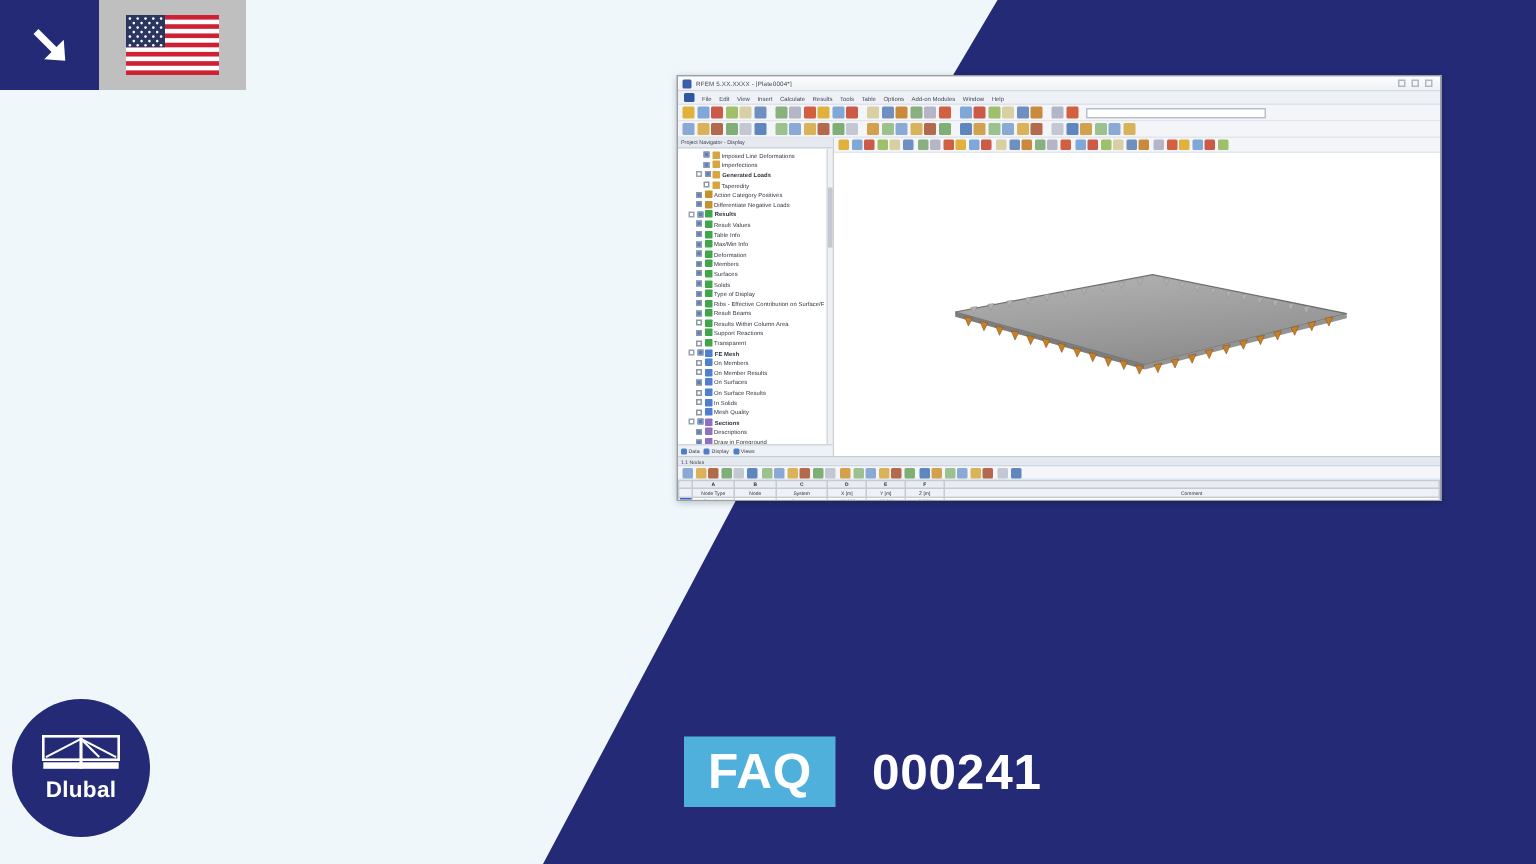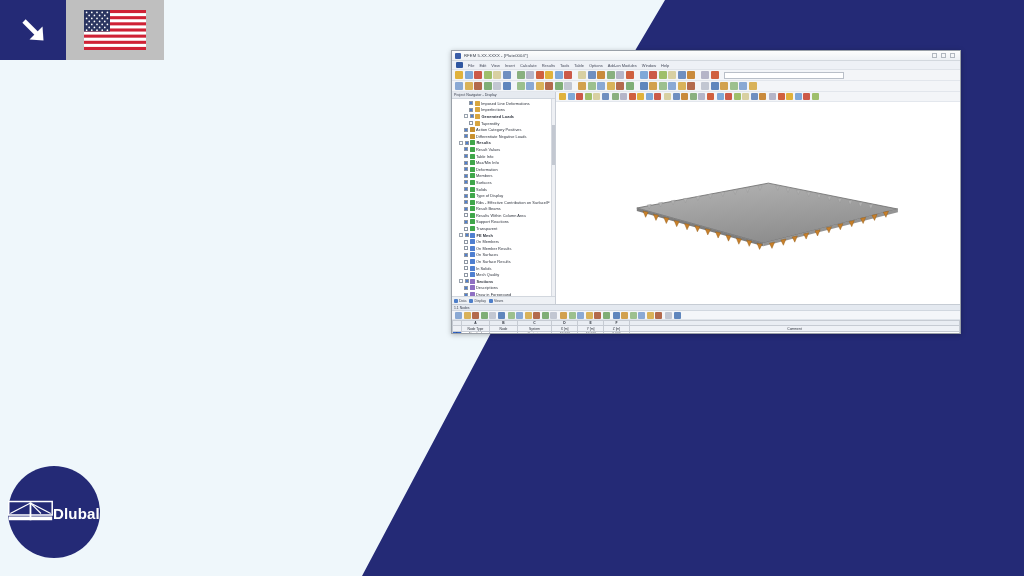--- a/index.html
+++ b/index.html
@@ -58,21 +58,21 @@
   }
 
   
   #logo {
     position: absolute;
     left: 8px; top: 466px;
     width: 92px; height: 92px;
     border-radius: 50%;
     background: #242a76;
     display: flex; align-items: center; justify-content: center;
-    flex-direction: row;
+    flex-direction: column;
   }
   #logo-mark { width: 54px; height: 26px; display:block; }
   #logo-word {
     color: #ffffff;
     font-size: 15px;
     font-weight: bold;
     letter-spacing: 0.2px;
     margin-top: 3px;
     line-height: 1;
   }
@@ -344,20 +344,24 @@
       <rect x="1" y="1" width="58" height="18" fill="none" stroke="#ffffff" stroke-width="2"></rect>
       <line x1="30" y1="2" x2="30" y2="26" stroke="#ffffff" stroke-width="2.4"></line>
       <line x1="30" y1="3" x2="57" y2="17" stroke="#ffffff" stroke-width="1.6"></line>
       <line x1="30" y1="3" x2="44" y2="17" stroke="#ffffff" stroke-width="1.6"></line>
       <line x1="30" y1="3" x2="3" y2="17" stroke="#ffffff" stroke-width="1.6"></line>
       <rect x="1" y="21" width="58" height="5" fill="#ffffff"></rect>
     </svg>
     <div id="logo-word">Dlubal</div>
   </div>
 
+  <div id="faq-row">
+    <div id="faq-badge">FAQ</div>
+    <div id="faq-number">000241</div>
+  </div>
 
   <div id="app-window">
 
     <div class="titlebar">
       <span class="tb-ico"></span>
       <span class="tb-title">RFEM 5.XX.XXXX - [Plate0004*]</span>
       <span class="tb-btns">
         <i></i>
         <i></i>
         <i></i>

